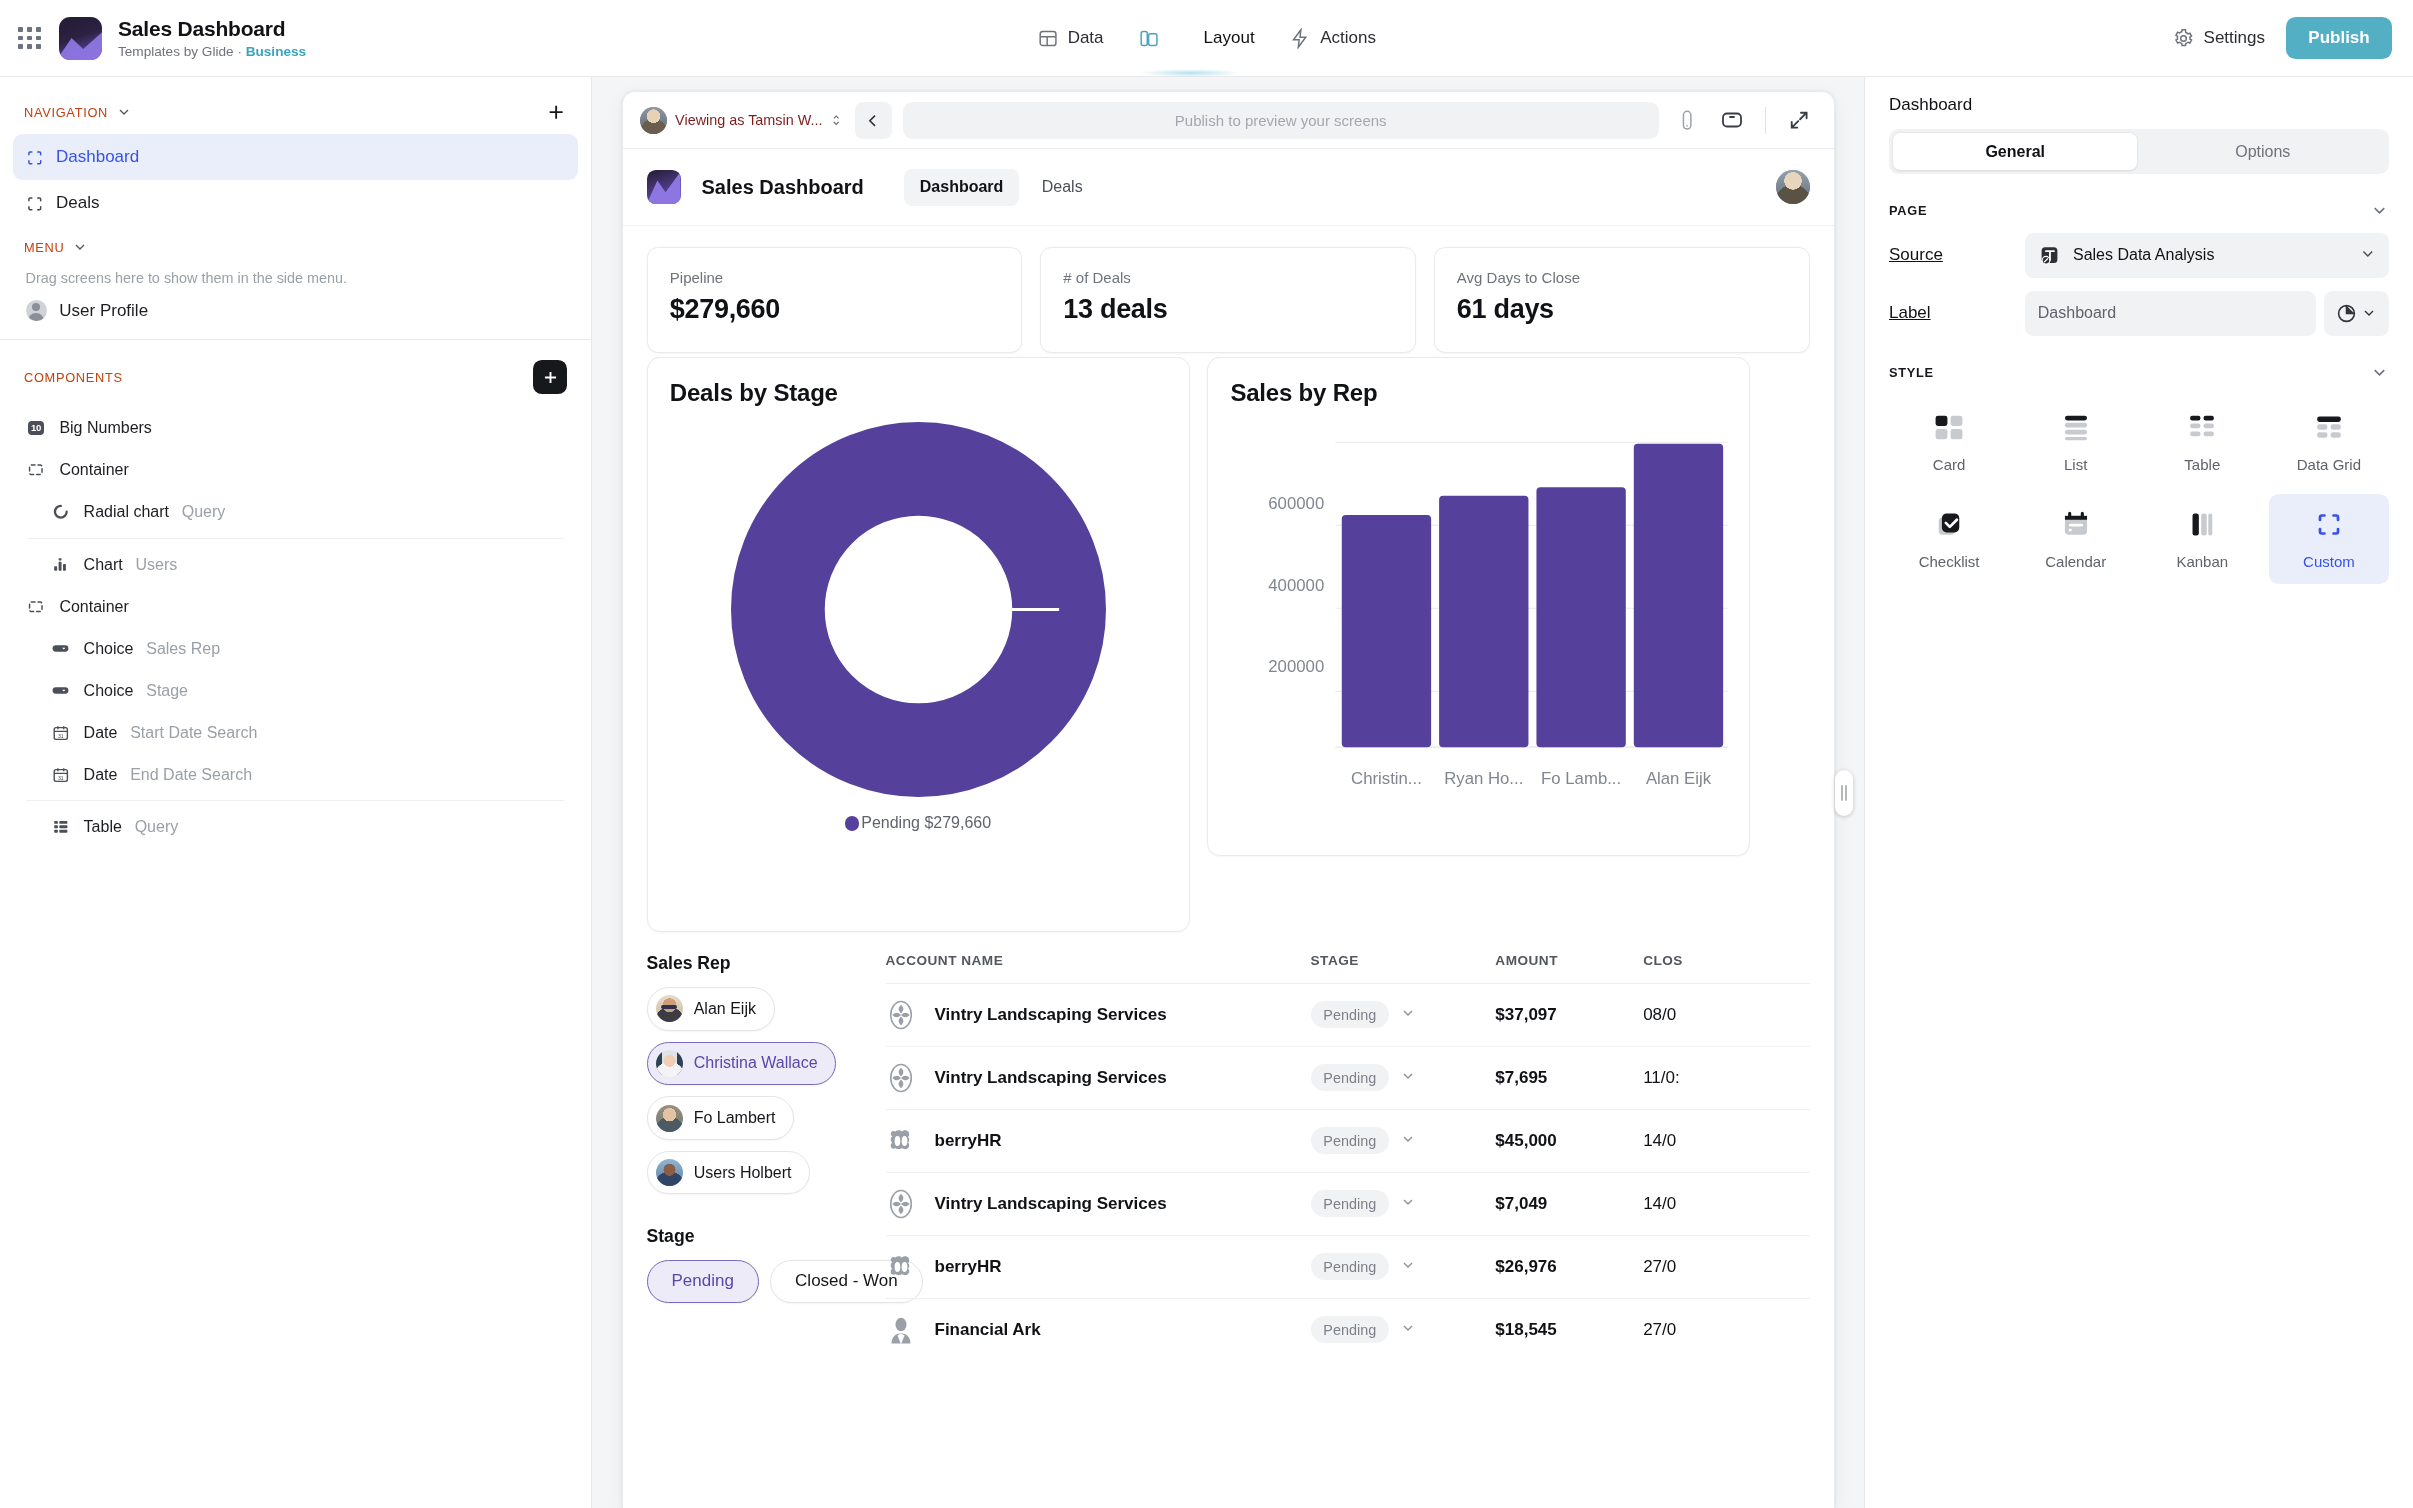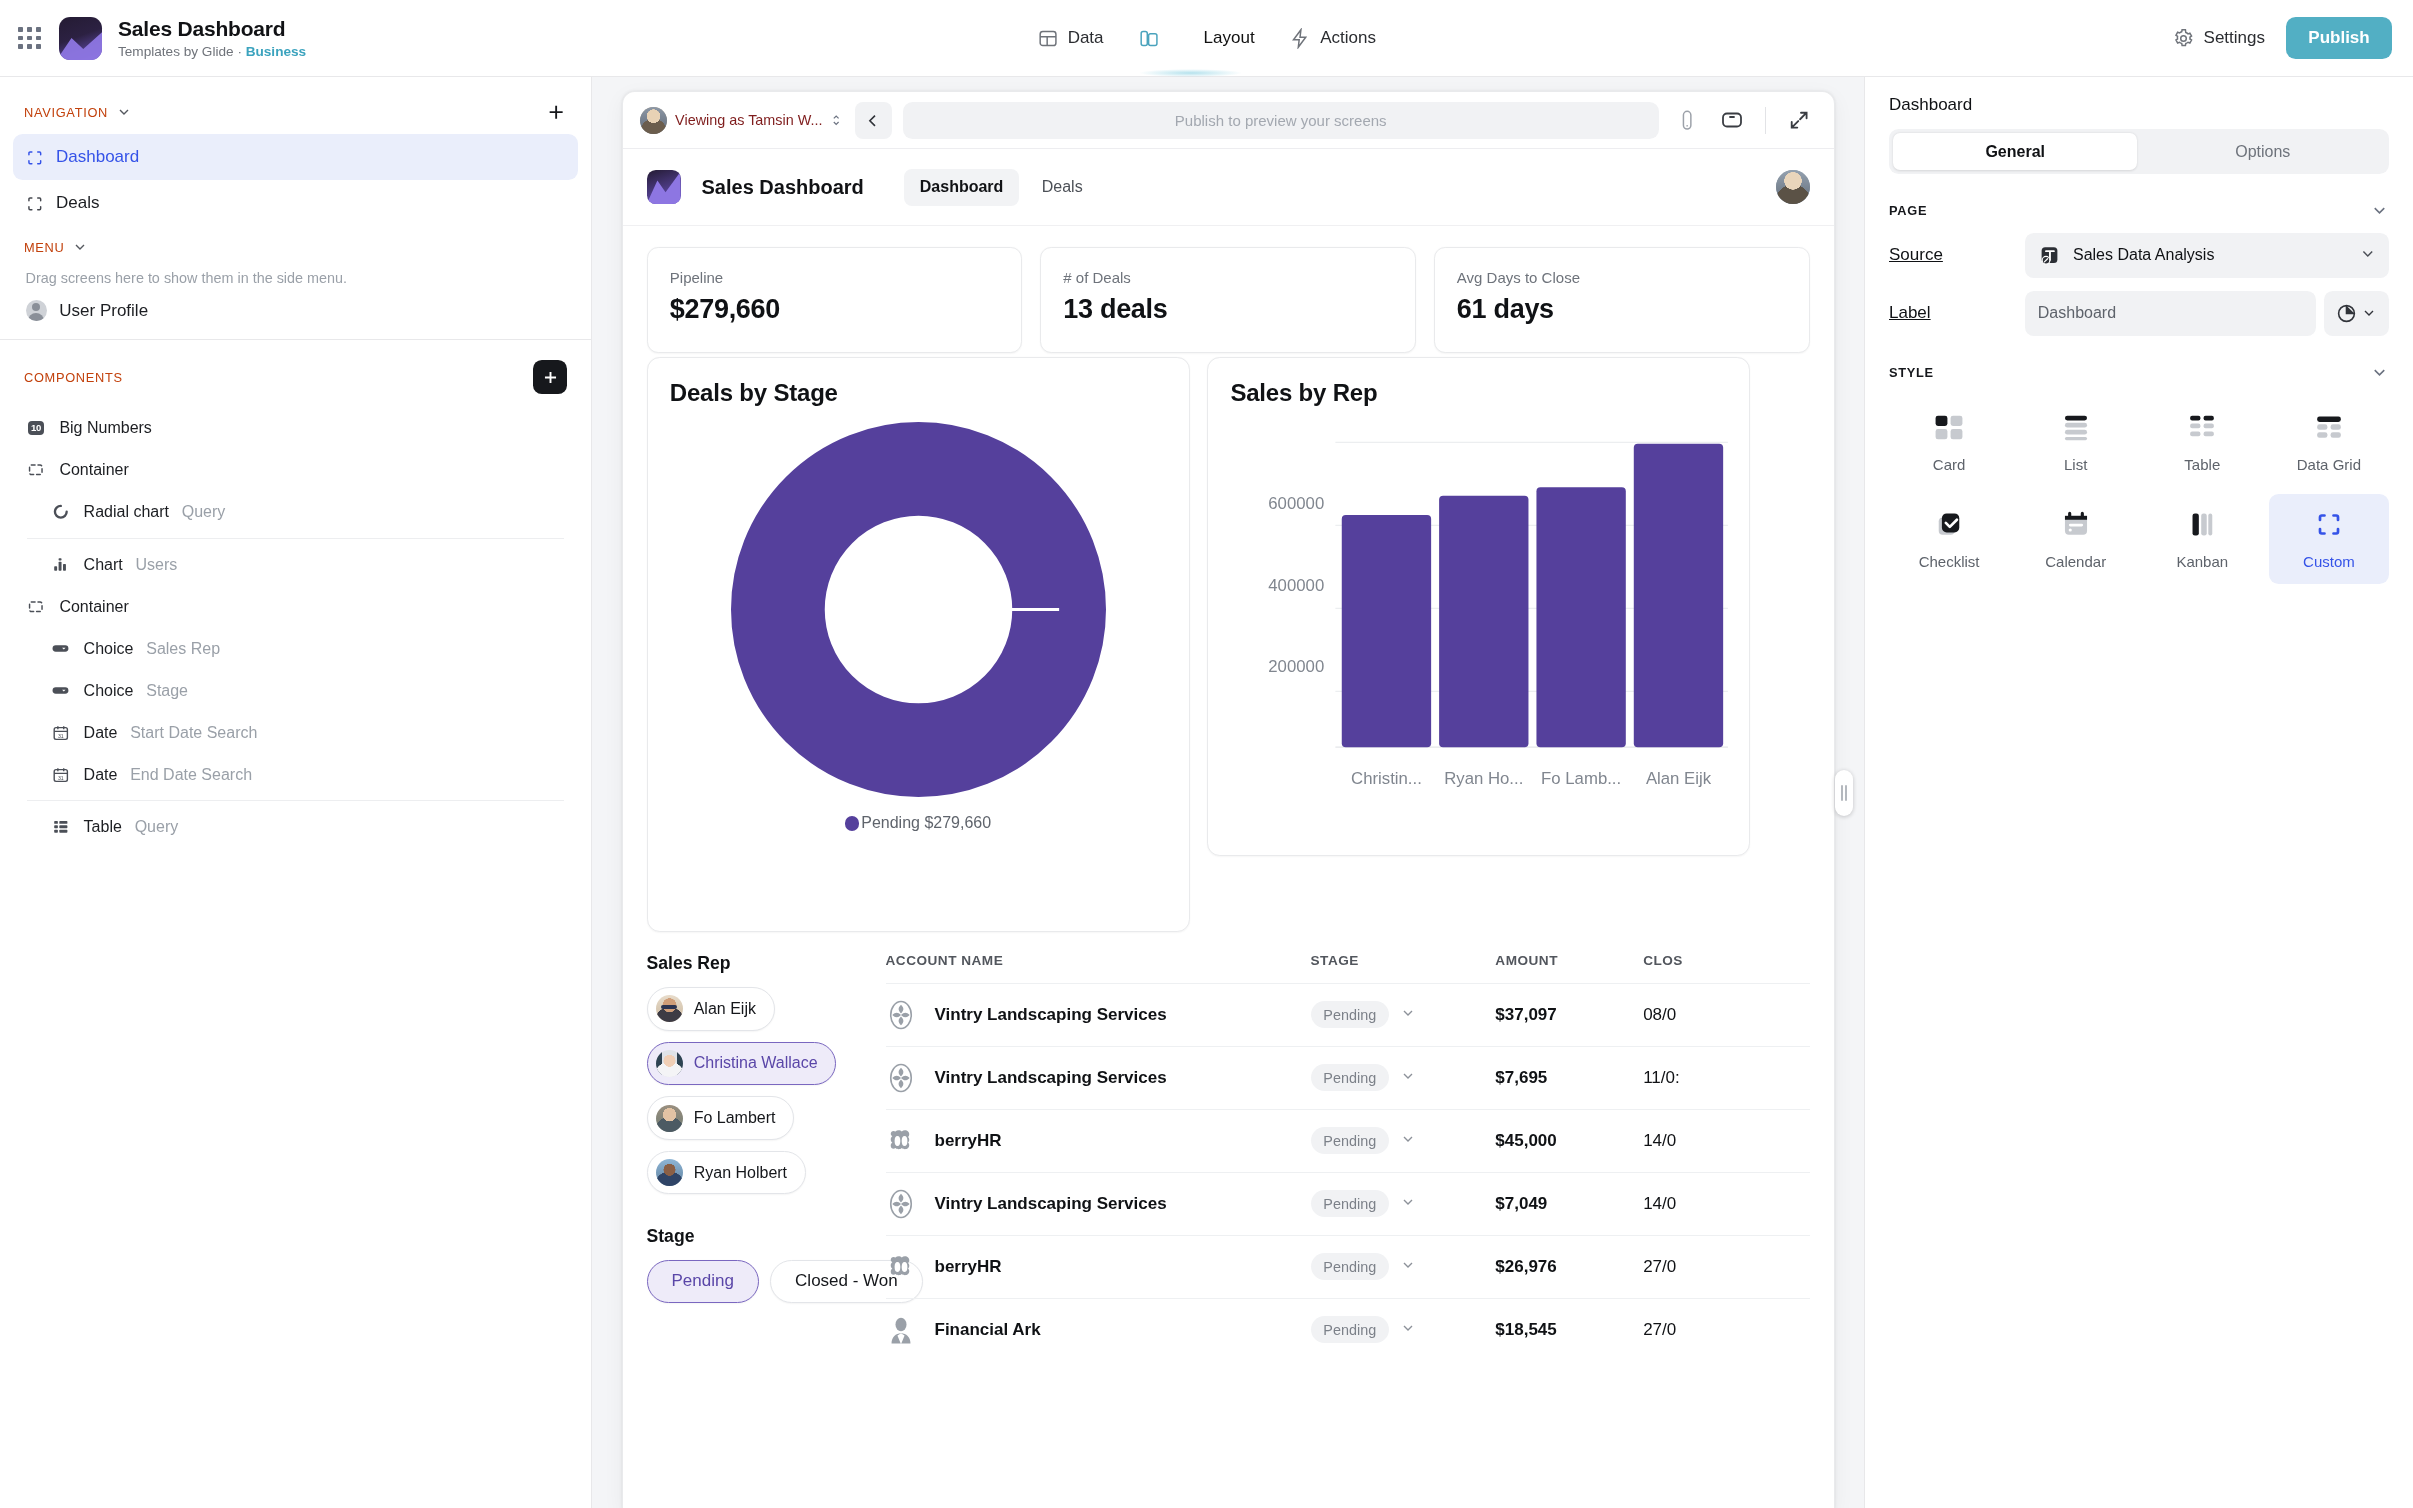--- a/index.html
+++ b/index.html
@@ -610,21 +610,21 @@
                 <div class="chip sel">
                   <span class="chip-av av2"></span>
                   <span>Christina Wallace</span>
                 </div>
                 <div class="chip">
                   <span class="chip-av av3"></span>
                   <span>Fo Lambert</span>
                 </div>
                 <div class="chip">
                   <span class="chip-av av4"></span>
-                  <span>Ryan Holbert</span>
+                  <span>Users Holbert</span>
                 </div>
               </div>
               <div class="filter-title" style="margin-top:32px;">Stage</div>
               <div class="stage-chips">
                 <div class="stage-chip sel">Pending</div>
                 <div class="stage-chip">Closed - Won</div>
               </div>
             </div>
 
             <div class="tablewrap">

